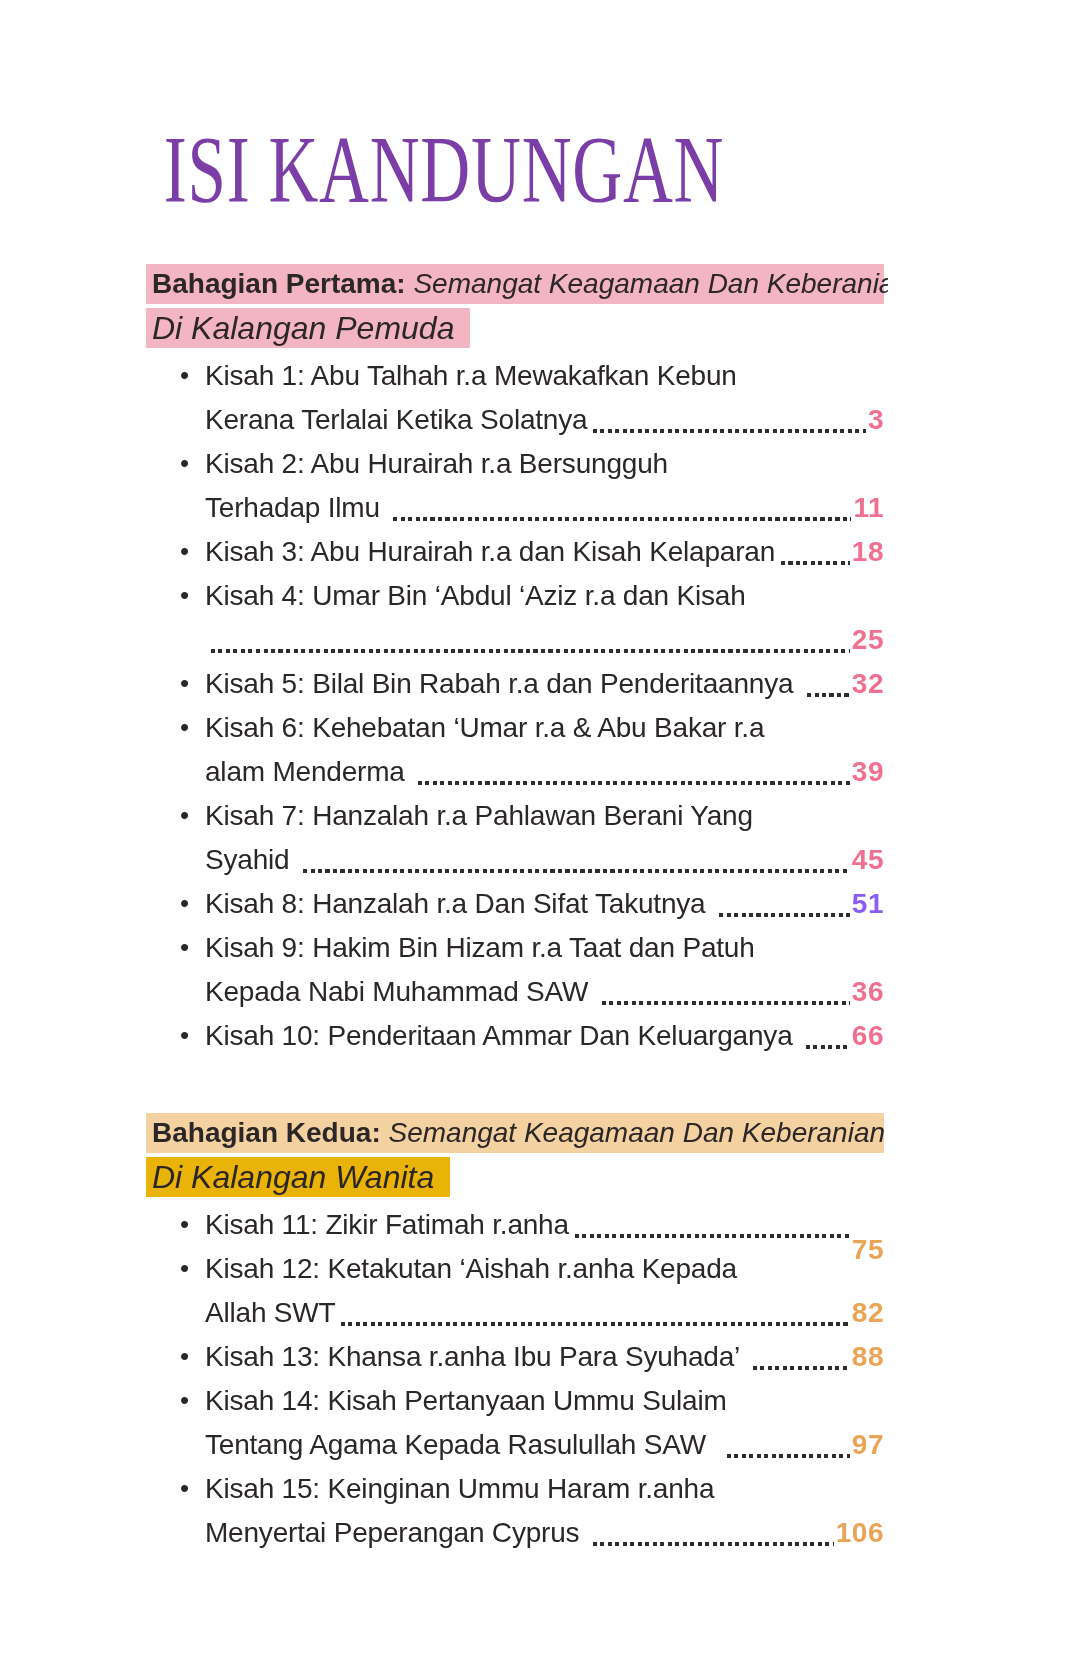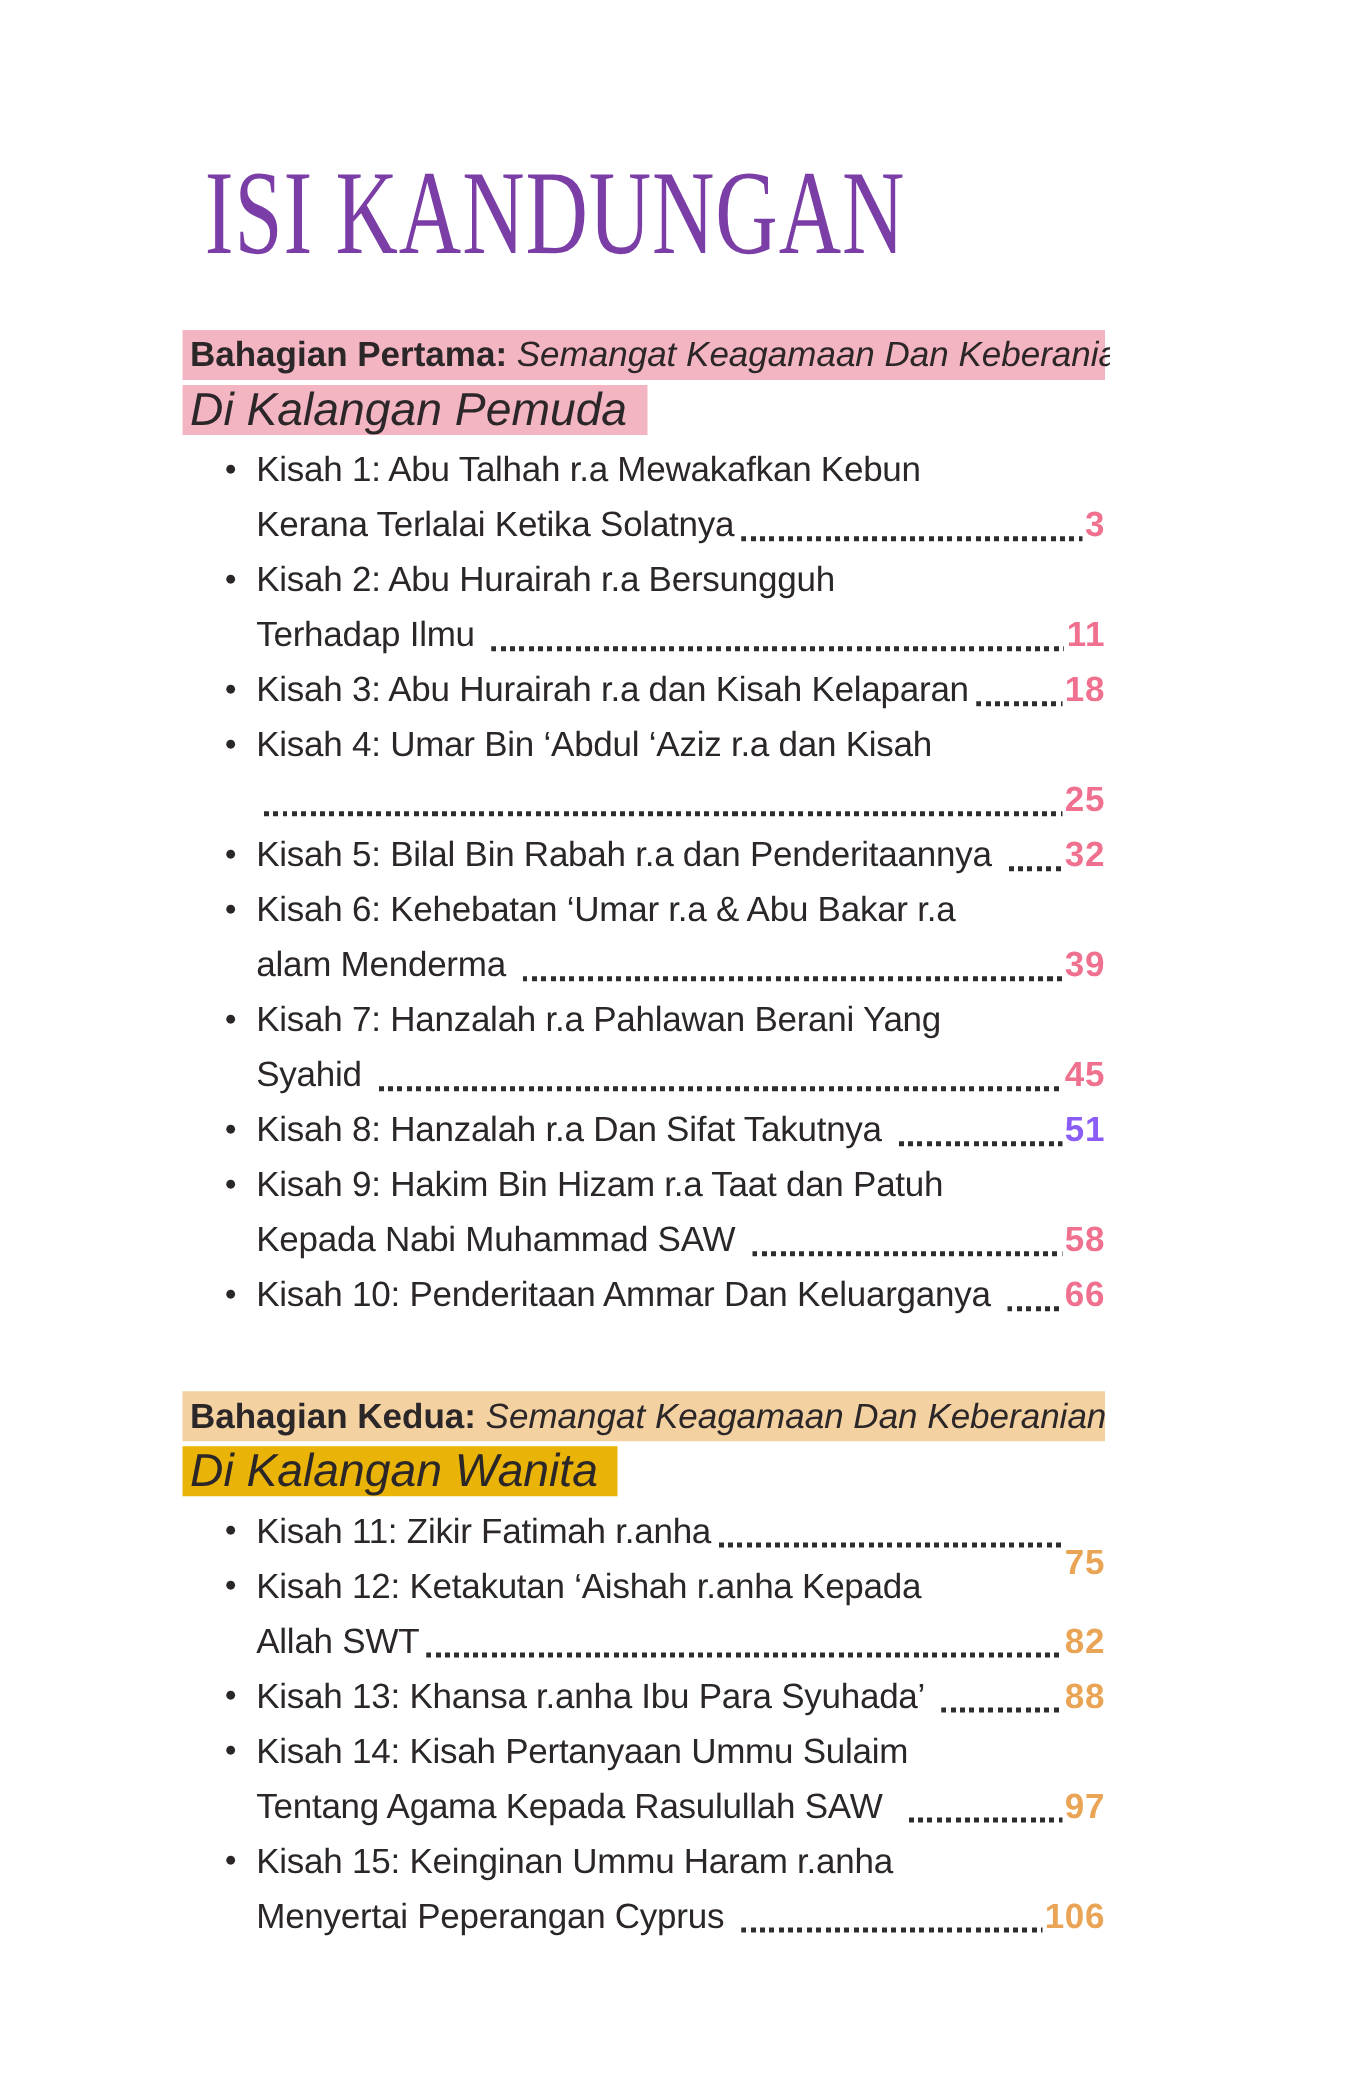--- a/index.html
+++ b/index.html
@@ -60,21 +60,21 @@
   }
   .head-line2 {
     height: 44px;
     margin-bottom: 2px;
   }
   .head-line2 .hl2-span {
     display: inline-block;
     height: 40px;
     line-height: 40px;
     padding: 0 16px 0 6px;
-    font-size: 37px;
+    font-size: 32px;
     font-style: italic;
   }
   .toc-line {
     position: relative;
     display: flex;
     height: 44px;
     line-height: 44px;
     font-size: 28px;
     padding-left: 59px;
   }
@@ -174,21 +174,21 @@
           <span class="leader"></span>
           <span class="page-num" style="color: #8b5cf6;">51</span>
         </div>
         <div class="toc-line">
           <span class="bullet">•</span>
           <span class="line-text">Kisah 9: Hakim Bin Hizam r.a Taat dan Patuh</span>
         </div>
         <div class="toc-line">
           <span class="line-text">Kepada Nabi Muhammad SAW </span>
           <span class="leader"></span>
-          <span class="page-num" style="color: rgb(240, 112, 143);">58</span>
+          <span class="page-num" style="color: rgb(240, 112, 143);">36</span>
         </div>
         <div class="toc-line">
           <span class="bullet">•</span>
           <span class="line-text">Kisah 10: Penderitaan Ammar Dan Keluarganya </span>
           <span class="leader"></span>
           <span class="page-num" style="color: rgb(240, 112, 143);">66</span>
         </div>
       </section>
       <section class="toc-section">
         <div class="head-line1" style="background: rgb(244, 209, 161);"><span class="hb">Bahagian Kedua:</span><span class="hi"> Semangat Keagamaan Dan Keberanian</span></div>

